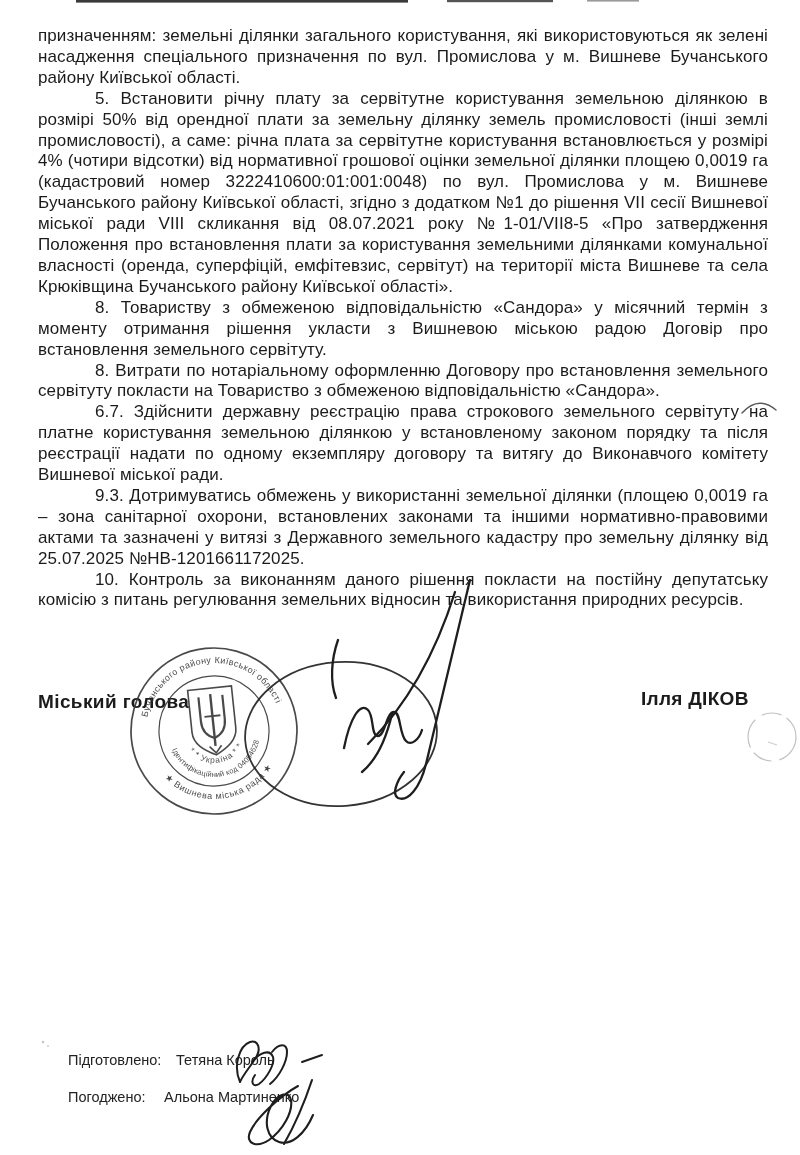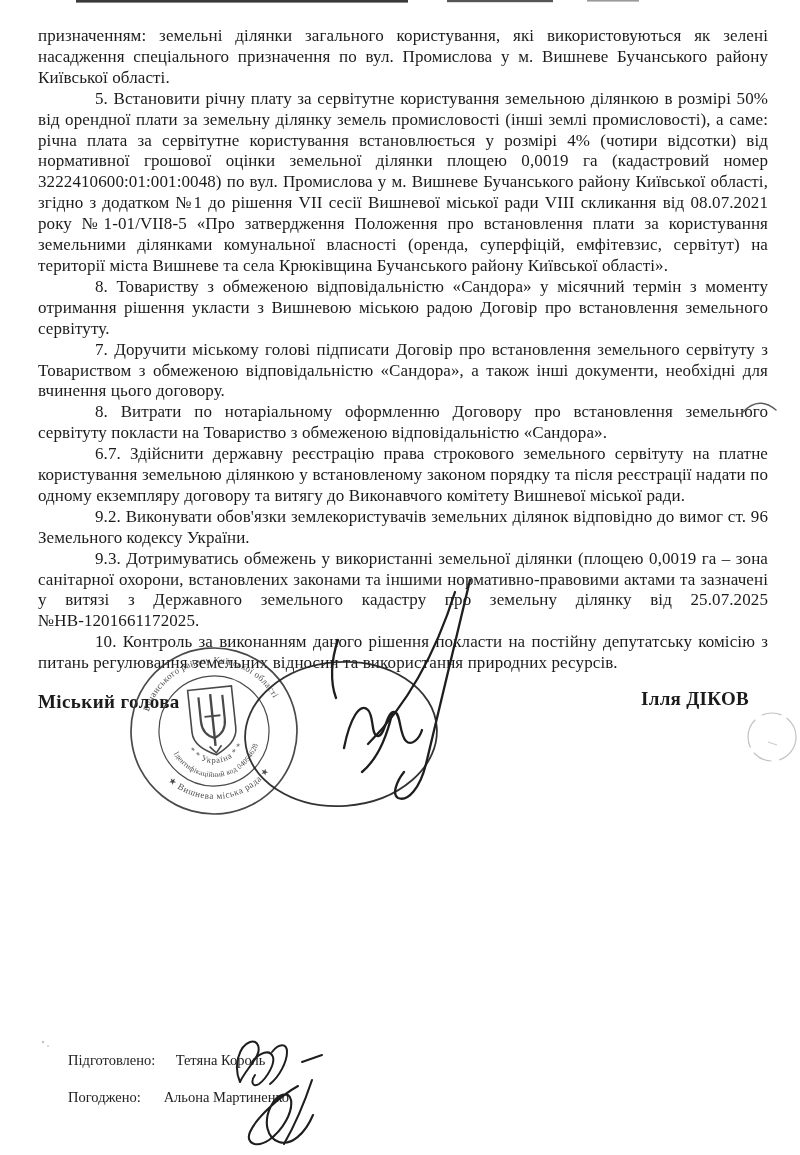--- a/index.html
+++ b/index.html
@@ -1,21 +1,21 @@
 <!DOCTYPE html>
 <html lang="uk"><head>
 <meta charset="utf-8">
 <style>
   html,body { margin:0; padding:0; background:#e8e8e8; }
   .page {
     position:relative;
     width:800px; height:1155px;
     margin:0 auto;
     background:#ffffff;
-    font-family:Liberation Serif, serif;
+    font-family:Liberation Sans, sans-serif;
     color:#1b1b1b;
     overflow:hidden;
   }
   .doc-text {
     position:absolute;
     top:26px; left:38px; width:730px;
     font-size:17px;
     line-height:20.9px;
     text-align:justify;
     letter-spacing:0.1px;
@@ -47,24 +47,22 @@
 </style>
 </head>
 <body>
 
 <div class="page">
 
   <div class="doc-text">
     <p>призначенням: земельні ділянки загального користування, які використовуються як зелені насадження спеціального призначення по вул. Промислова у м. Вишневе Бучанського району Київської області.</p>
     <p class="indent">5. Встановити річну плату за сервітутне користування земельною ділянкою в розмірі 50% від орендної плати за земельну ділянку земель промисловості (інші землі промисловості), а саме: річна плата за сервітутне користування встановлюється у розмірі 4% (чотири відсотки) від нормативної грошової оцінки земельної ділянки площею 0,0019 га (кадастровий номер 3222410600:01:001:0048) по вул. Промислова у м. Вишневе Бучанського району Київської області, згідно з додатком №1 до рішення VII сесії Вишневої міської ради VIII скликання від 08.07.2021 року №1-01/VII8-5 «Про затвердження Положення про встановлення плати за користування земельними ділянками комунальної власності (оренда, суперфіцій, емфітевзис, сервітут) на території міста Вишневе та села Крюківщина Бучанського району Київської області».</p>
     <p class="indent">8. Товариству з обмеженою відповідальністю «Сандора» у місячний термін з моменту отримання рішення укласти з Вишневою міською радою Договір про встановлення земельного сервітуту.</p>
-    <p class="indent">7. Доручити міському голові підписати Договір про встановлення земельного сервітуту з Товариством з обмеженою відповідальністю «Сандора», а також інші документи, необхідні для вчинення цього договору.</p>
     <p class="indent">8. Витрати по нотаріальному оформленню Договору про встановлення земельного сервітуту покласти на Товариство з обмеженою відповідальністю «Сандора».</p>
     <p class="indent">6.7. Здійснити державну реєстрацію права строкового земельного сервітуту на платне користування земельною ділянкою у встановленому законом порядку та після реєстрації надати по одному екземпляру договору та витягу до Виконавчого комітету Вишневої міської ради.</p>
-    <p class="indent">9.2. Виконувати обов'язки землекористувачів земельних ділянок відповідно до вимог ст. 96 Земельного кодексу України.</p>
     <p class="indent">9.3. Дотримуватись обмежень у використанні земельної ділянки (площею 0,0019 га – зона санітарної охорони, встановлених законами та іншими нормативно-правовими актами та зазначені у витязі з Державного земельного кадастру про земельну ділянку від 25.07.2025 №НВ-1201661172025.</p>
     <p class="indent">10. Контроль за виконанням даного рішення покласти на постійну депутатську комісію з питань регулювання земельних відносин та використання природних ресурсів.</p>
   </div>
 
   <div class="mayor-title">Міський голова</div>
   <div class="mayor-name">Ілля ДІКОВ</div>
 
   <div class="footer-line prepared">
     <span class="label">Підготовлено:</span>
     <span>Тетяна Король</span>

